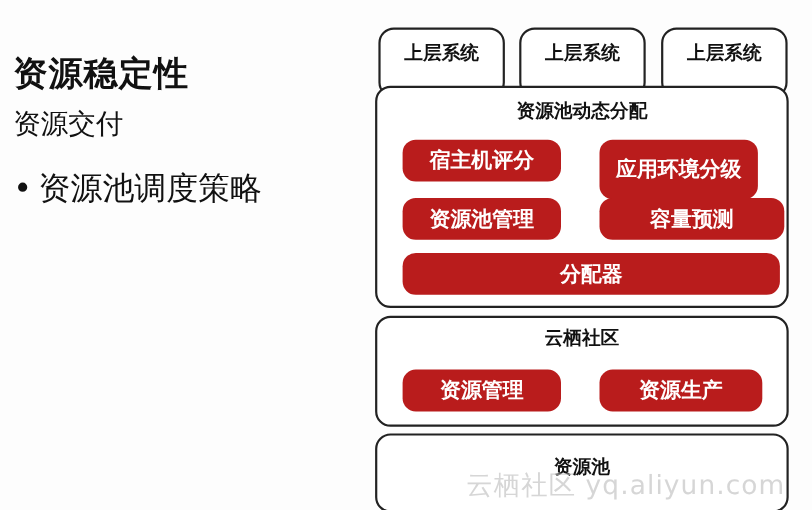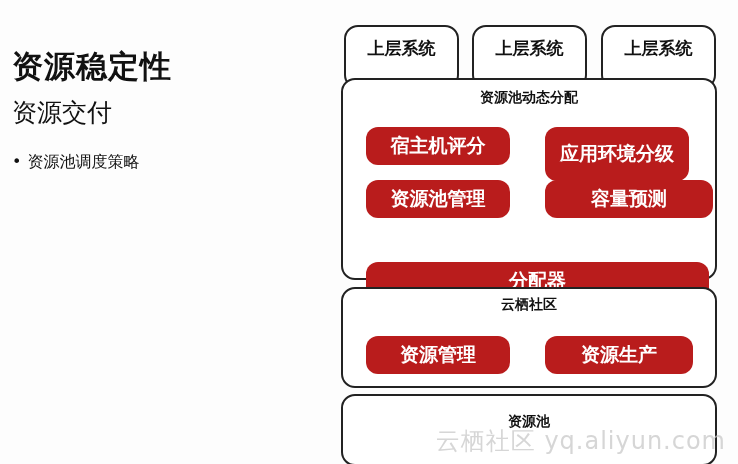--- a/index.html
+++ b/index.html
@@ -7,42 +7,42 @@
       width: 738px; height: 464px; position: relative; overflow: hidden;
       background: #fdfdfd;
       font-family: "DejaVu Sans", "Liberation Sans", sans-serif;
       color: #111;
     }
     .abs { position: absolute; }
     .title {
       left: 12px; top: 18px; font-size: 31px; font-weight: bold; letter-spacing: 1px; margin-top: 28px;
     }
     .subtitle { left: 12px; top: 96px; font-size: 25px; }
-    .bullet { left: 12px; top: 152px; font-size: 16px; }
+    .bullet { left: 12px; top: 152px; font-size: 29px; }
     .bullet .dot { margin-right: 6px; }
 
     .box {
       position: absolute; border: 2px solid #222; border-radius: 14px;
       background: #fff; box-sizing: border-box;
     }
     .box-label {
       position: absolute; left: 0; right: 0; text-align: center;
-      font-weight: bold; font-size: 14px; color: #111;
+      font-weight: bold; font-size: 17px; color: #111;
     }
     .top-box { top: 25px; height: 64px; width: 115px; }
     .top-box .box-label { top: 10px; font-size: 17px; }
 
     .pill {
       position: absolute; background: #b91c1c; color: #fff;
       border-radius: 12px; font-weight: bold; font-size: 19px;
       text-align: center; box-sizing: border-box;
       display: flex; align-items: center; justify-content: center;
     }
     .watermark {
-      right: 12px; top: 425px; font-size: 24px; color: rgba(200,200,200,0.75);
+      right: 24px; top: 425px; font-size: 24px; color: rgba(200,200,200,0.75);
       letter-spacing: 1px;
     }
   </style>
 </head>
 <body>
 
 <div class="abs title">资源稳定性</div>
 <div class="abs subtitle">资源交付</div>
 <div class="abs bullet">
   <span class="dot">•</span><span>资源池调度策略</span>
@@ -58,21 +58,21 @@
   <div class="box-label">上层系统</div>
 </div>
 
 <div class="box" style="left:341px; top:78px; width:376px; height:202px;">
   <div class="box-label" style="top:9px;">资源池动态分配</div>
 </div>
 <div class="pill" style="left:366px; top:127px; width:144px; height:38px;">宿主机评分</div>
 <div class="pill" style="left:545px; top:127px; width:144px; height:54px;">应用环境分级</div>
 <div class="pill" style="left:366px; top:180px; width:144px; height:38px;">资源池管理</div>
 <div class="pill" style="left:545px; top:180px; width:168px; height:38px;">容量预测</div>
-<div class="pill" style="left:366px; top:230px; width:343px; height:38px;margin-top:32px;">分配器</div>
+<div class="pill" style="left:366px; top:230px; width:343px; height:38px;">分配器</div>
 
 <div class="box" style="left:341px; top:287px; width:376px; height:101px;">
   <div class="box-label" style="top:7px;">云栖社区</div>
 </div>
 <div class="pill" style="left:366px; top:336px; width:144px; height:38px;">资源管理</div>
 <div class="pill" style="left:545px; top:336px; width:148px; height:38px;">资源生产</div>
 
 <div class="box" style="left:341px; top:394px; width:376px; height:72px;">
   <div class="box-label" style="top:17px;">资源池</div>
 </div>

